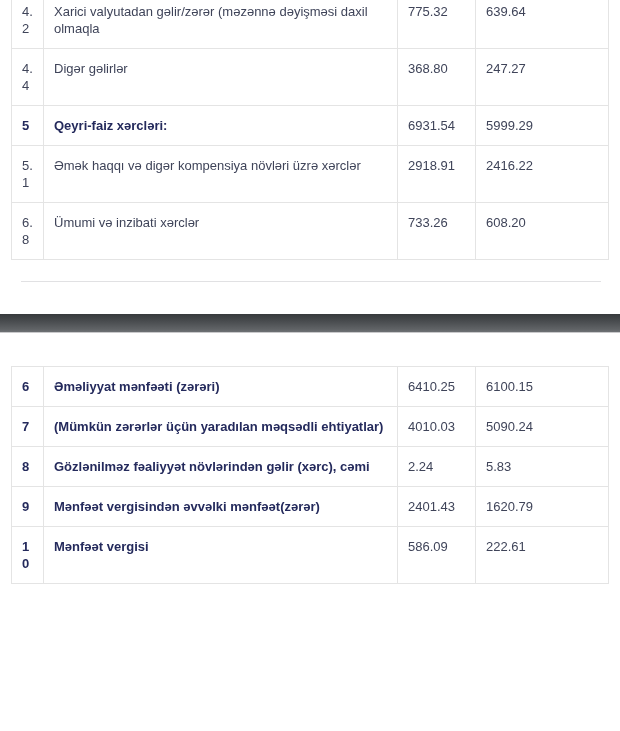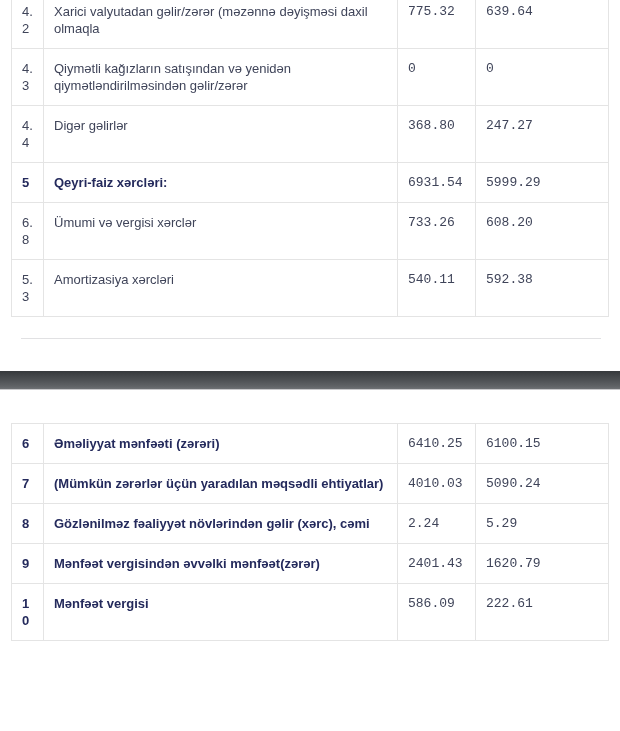--- a/index.html
+++ b/index.html
@@ -33,21 +33,21 @@
     word-wrap: break-word;
   }
   
   col.c-no   { width: 32px; }
   col.c-lbl  { width: 354px; }
   col.c-v1   { width: 78px; }
   col.c-v2   { width: 133px; }
 
   td.cell-no    { padding-left: 8px; padding-right: 2px; }
   td.cell-label { padding-left: 9px; padding-right: 25px; margin-top: 44px; }
-  td.cell-val   { padding-left: 13px; font-family: Liberation Mono, monospace; }
+  td.cell-val   { padding-left: 13px; }
 
   tr.bold td.cell-no,
   tr.bold td.cell-label {
     font-weight: bold;
     color: #242a5c;
   }
 
   
   table.cut-top tr:first-child td {
     border-top: none;
@@ -84,48 +84,42 @@
         <col class="c-v2">
     </colgroup>
     <tbody id="tbody-top">
         <tr>
           <td class="cell-no">4.2</td>
           <td class="cell-label">Xarici valyutadan gəlir/zərər (məzənnə dəyişməsi daxil olmaqla</td>
           <td class="cell-val">775.32</td>
           <td class="cell-val">639.64</td>
         </tr>
         <tr>
-          <td class="cell-no">4.3</td>
-          <td class="cell-label">Qiymətli kağızların satışından və yenidən qiymətləndirilməsindən gəlir/zərər</td>
-          <td class="cell-val">0</td>
-          <td class="cell-val">0</td>
-        </tr>
-        <tr>
           <td class="cell-no">4.4</td>
           <td class="cell-label">Digər gəlirlər</td>
           <td class="cell-val">368.80</td>
           <td class="cell-val">247.27</td>
         </tr>
         <tr class="bold">
           <td class="cell-no">5</td>
           <td class="cell-label">Qeyri-faiz xərcləri:</td>
           <td class="cell-val">6931.54</td>
           <td class="cell-val">5999.29</td>
         </tr>
         <tr>
+          <td class="cell-no">5.1</td>
+          <td class="cell-label">Əmək haqqı və digər kompensiya növləri üzrə xərclər</td>
+          <td class="cell-val">2918.91</td>
+          <td class="cell-val">2416.22</td>
+        </tr>
+        <tr>
           <td class="cell-no">6.8</td>
-          <td class="cell-label">Ümumi və vergisi xərclər</td>
+          <td class="cell-label">Ümumi və inzibati xərclər</td>
           <td class="cell-val">733.26</td>
           <td class="cell-val">608.20</td>
-        </tr>
-        <tr>
-          <td class="cell-no">5.3</td>
-          <td class="cell-label">Amortizasiya xərcləri</td>
-          <td class="cell-val">540.11</td>
-          <td class="cell-val">592.38</td>
         </tr>
       </tbody>
   </table>
   <div class="divider-line"></div>
 </div>
 
 <div class="scrollbar-track"></div>
 
 <div class="wrap table2-wrap">
   <table class="fin-table">
@@ -145,21 +139,21 @@
         <tr class="bold">
           <td class="cell-no">7</td>
           <td class="cell-label">(Mümkün zərərlər üçün yaradılan məqsədli ehtiyatlar)</td>
           <td class="cell-val">4010.03</td>
           <td class="cell-val">5090.24</td>
         </tr>
         <tr class="bold">
           <td class="cell-no">8</td>
           <td class="cell-label">Gözlənilməz fəaliyyət növlərindən gəlir (xərc), cəmi</td>
           <td class="cell-val">2.24</td>
-          <td class="cell-val">5.29</td>
+          <td class="cell-val">5.83</td>
         </tr>
         <tr class="bold">
           <td class="cell-no">9</td>
           <td class="cell-label">Mənfəət vergisindən əvvəlki mənfəət(zərər)</td>
           <td class="cell-val">2401.43</td>
           <td class="cell-val">1620.79</td>
         </tr>
         <tr class="bold">
           <td class="cell-no">10</td>
           <td class="cell-label">Mənfəət vergisi</td>

